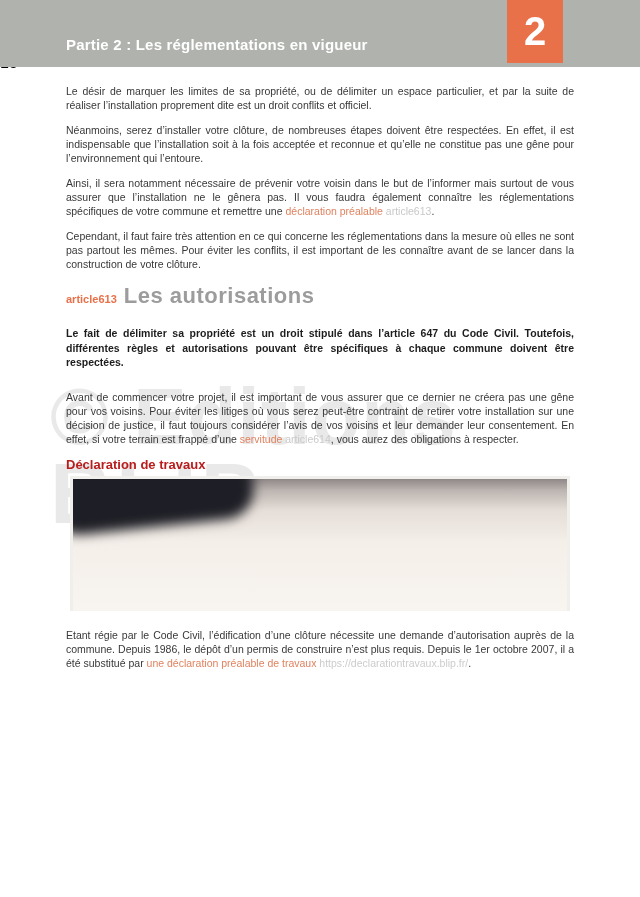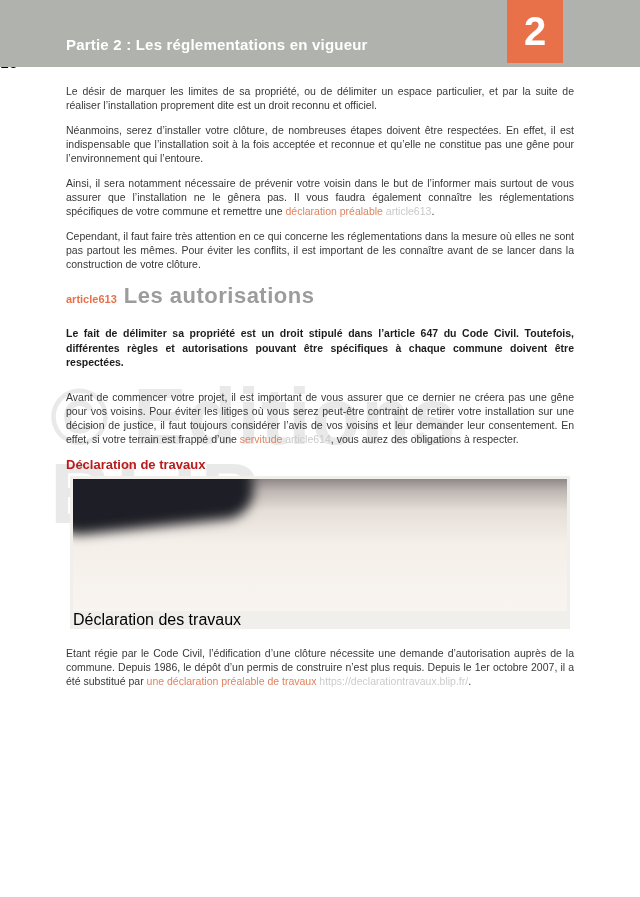--- a/index.html
+++ b/index.html
@@ -68,21 +68,21 @@
     <span>2</span>
   </div>
 
   <div class="watermark">
     <div class="wm1">© Editions</div>
     <div class="wm2">BLIP</div>
   </div>
 
   <div class="content">
 
-    <p>Le désir de marquer les limites de sa propriété, ou de délimiter un espace particulier, et par la suite de réaliser l’installation proprement dite est un droit reconnu et officiel.</p>
+    <p>Le désir de marquer les limites de sa propriété, ou de délimiter un espace particulier, et par la suite de réaliser l’installation proprement dite est un droit conflits et officiel.</p>
     <p>Néanmoins, serez d’installer votre clôture, de nombreuses étapes doivent être respectées. En effet, il est indispensable que l’installation soit à la fois acceptée et reconnue et qu’elle ne constitue pas une gêne pour l’environnement qui l’entoure.</p>
 
     <p><span>Ainsi, il sera notamment nécessaire de prévenir votre voisin dans le but de l’informer mais surtout de vous assurer que l’installation ne le gênera pas. Il vous faudra également connaître les réglementations spécifiques de votre commune et remettre une </span><a class="inline-link" href="#">déclaration préalable</a><span class="ref-gray"> article613</span><span>.</span></p>
 
     <p>Cependant, il faut faire très attention en ce qui concerne les réglementations dans la mesure où elles ne sont pas partout les mêmes. Pour éviter les conflits, il est important de les connaître avant de se lancer dans la construction de votre clôture.</p>
 
     <div class="section-head">
       <span class="art">article613</span><span class="ttl">Les autorisations</span>
     </div>
 
@@ -100,21 +100,20 @@
         <div class="ph-finger-l1"></div>
         <div class="ph-finger-l2"></div>
         <div class="ph-hand-r"></div>
         <div class="ph-thumb"></div>
         <div class="ph-pen"></div>
         <div class="ph-tip"></div>
         <div class="ph-line1"></div>
         <div class="ph-line2"></div>
         <div class="ph-line3"></div>
       </div>
-      <div class="fig-caption">Déclaration des travaux</div>
     </div>
 
     <p class="p8"><span>Etant régie par le Code Civil, l’édification d’une clôture nécessite une demande d’autorisation auprès de la commune. Depuis 1986, le dépôt d’un permis de construire n’est plus requis. Depuis le 1er octobre 2007, il a été substitué par </span><a class="inline-link" href="#">une déclaration préalable de travaux</a><span class="url-gray"> https://declarationtravaux.blip.fr/</span><span>.</span></p>
 
   </div>
 
   <div class="footer-left">
     <div><span>Guide de construction des portails et des clôtures &gt; </span><b>Partie 2 : Les réglementations en vigueur</b></div>
     <div>https://www.abc-maconnerie.com</div>
   </div>

